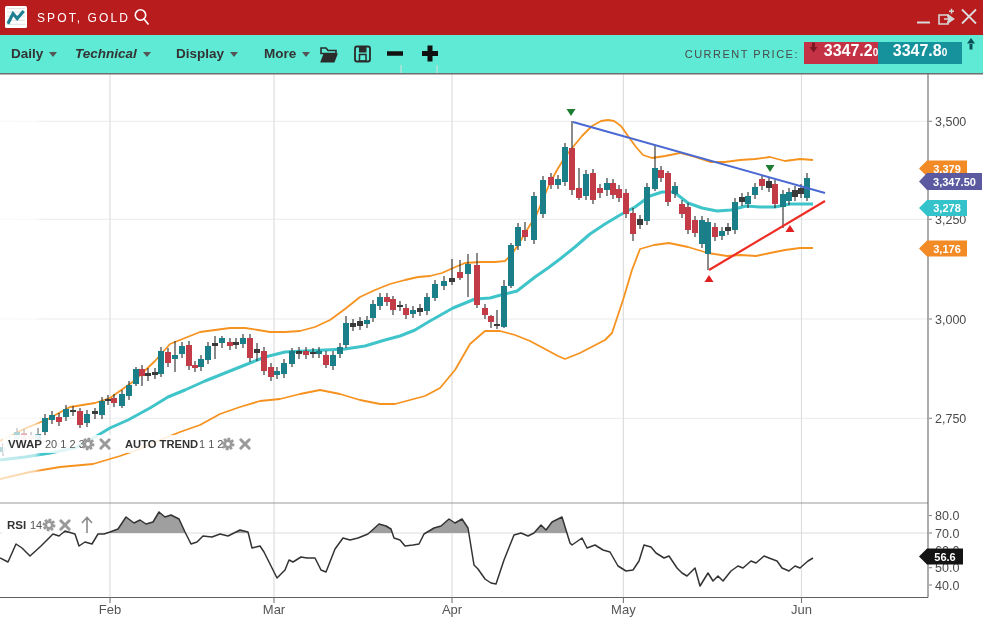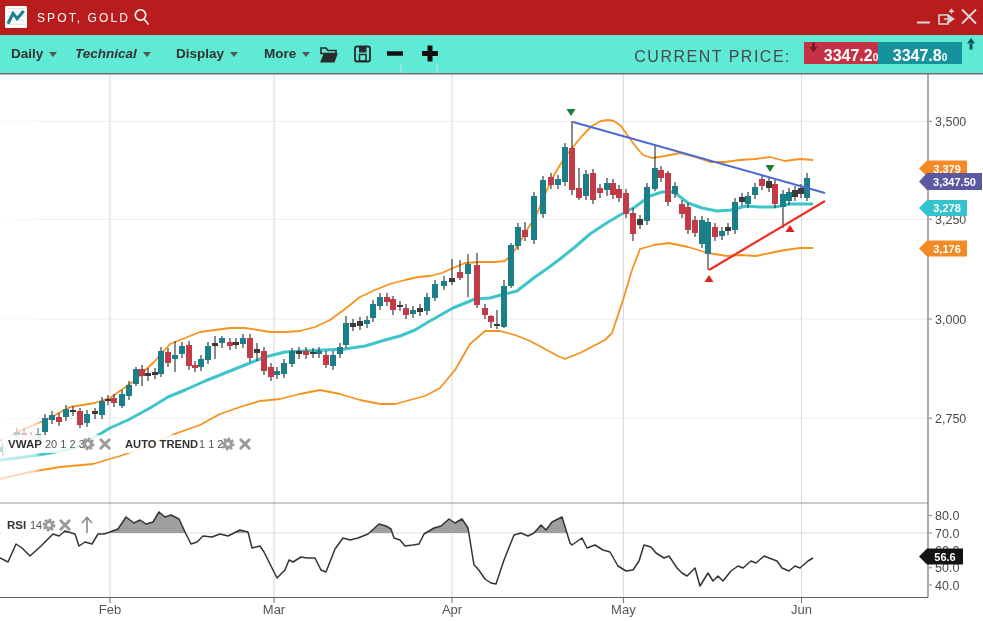--- a/index.html
+++ b/index.html
@@ -1,22 +1,22 @@
 <!DOCTYPE html>
 <html><head><meta charset="utf-8"><style>
 *{margin:0;padding:0;box-sizing:border-box;}
 body{width:983px;height:621px;overflow:hidden;font-family:"Liberation Sans",sans-serif;background:#fff;}
 .wrap{position:relative;width:983px;height:621px;}
 .topbar{position:absolute;left:0;top:0;width:983px;height:35px;background:#b91c1c;text-align:right;}
 .title{position:absolute;left:37px;top:11px;color:#fff;font-size:12px;letter-spacing:2.1px;}
 .toolbar{position:absolute;left:0;top:35px;width:983px;height:38px;background:#5eead4;}
 .menu{position:absolute;top:11px;font-size:13.5px;font-weight:bold;color:#333;}
 .caret{display:inline-block;width:0;height:0;border-left:4.5px solid transparent;border-right:4.5px solid transparent;border-top:5px solid #555;margin-left:6px;vertical-align:middle;}
-.cp{position:absolute;top:13px;right:192px;font-size:16px;color:#4a4a4a;letter-spacing:1.5px;}
-.pbox{position:absolute;top:7px;width:84px;height:22px;color:#fff;font-size:16px;font-weight:bold;text-align:center;line-height:28px;}
+.cp{position:absolute;top:13px;right:184px;font-size:11px;color:#4a4a4a;letter-spacing:1.5px;}
+.pbox{position:absolute;top:7px;width:84px;height:22px;color:#fff;font-size:16px;font-weight:bold;text-align:center;line-height:18px;}
 </style></head>
 <body>
 <div class="wrap">
 <div class="topbar">
 <svg width="983" height="35" style="position:absolute;left:0;top:0;">
  <rect x="5" y="6" width="22" height="22" rx="1.5" fill="#fff"></rect>
  <line x1="7" y1="8.6" x2="25" y2="8.6" stroke="#e2e2e2" stroke-width="1"></line>
  <line x1="7" y1="12.1" x2="25" y2="12.1" stroke="#e2e2e2" stroke-width="1"></line>
  <line x1="7" y1="16.1" x2="25" y2="16.1" stroke="#e2e2e2" stroke-width="1"></line>
  <line x1="7" y1="20.3" x2="25" y2="20.3" stroke="#e2e2e2" stroke-width="1"></line>

